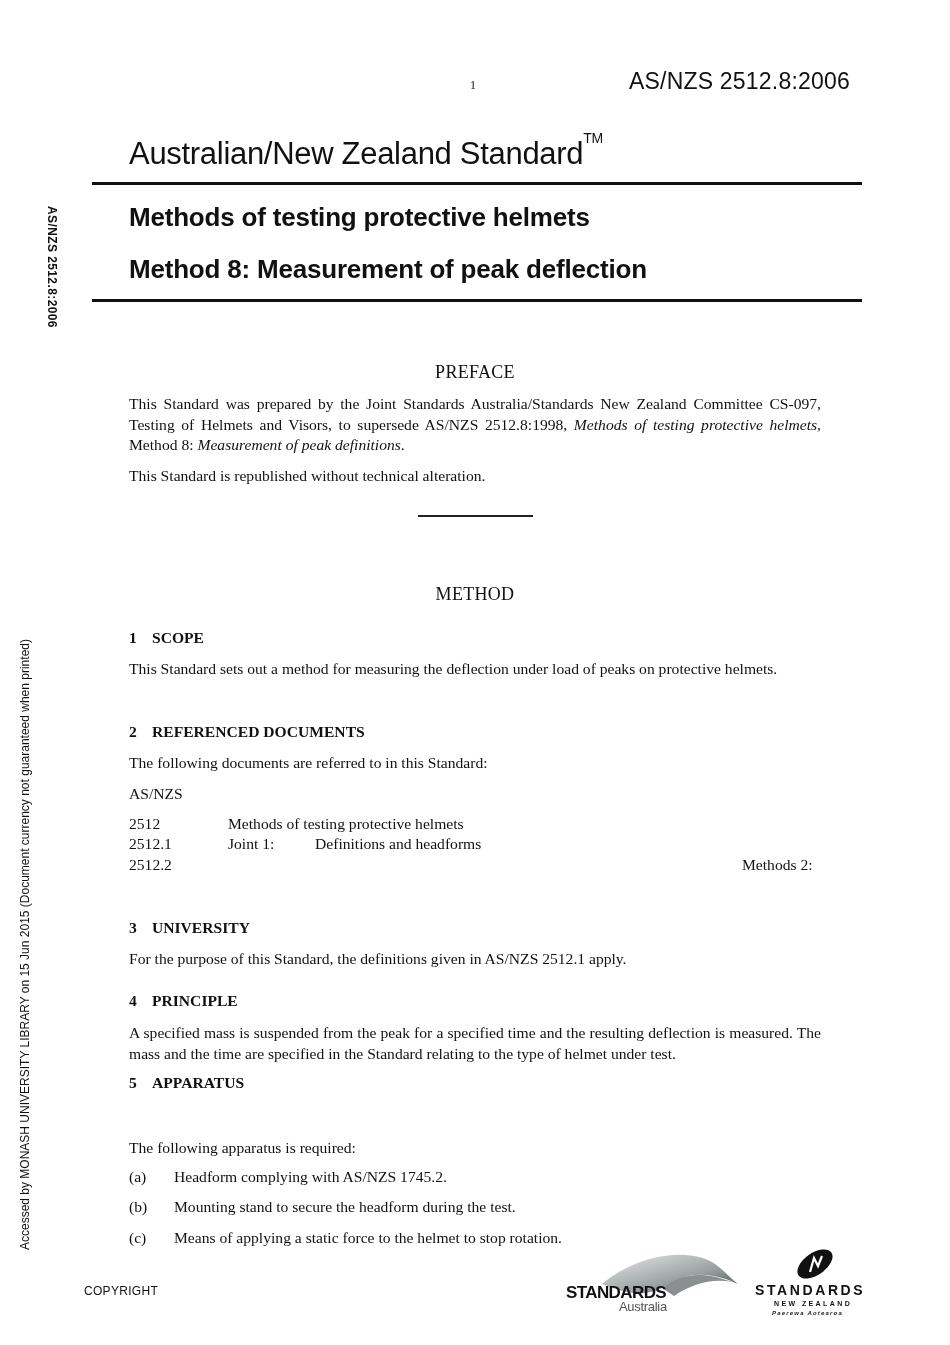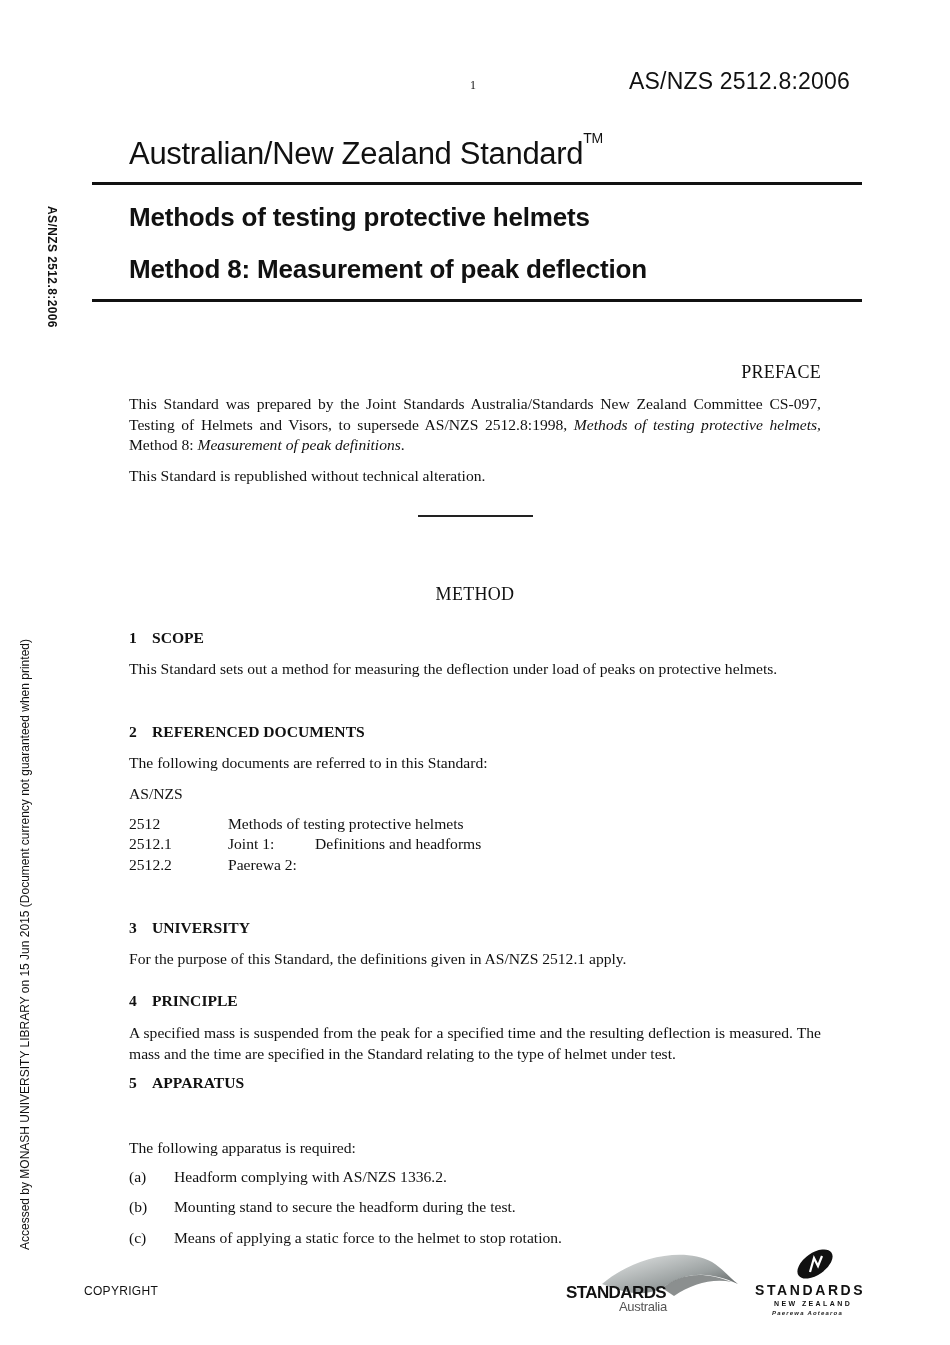--- a/index.html
+++ b/index.html
@@ -52,21 +52,21 @@
 <div class="abs sans std-title"><span>Australian/New Zealand Standard</span><sup>TM</sup></div>
 
 <div class="abs rule" style="top:182px;"></div>
 <div class="abs sans main-title" style="top:202px;">Methods of testing protective helmets</div>
 <div class="abs sans main-title" style="top:254px;">Method 8:  Measurement of peak deflection</div>
 <div class="abs rule" style="top:299px;"></div>
 
 <div class="abs sans side-code">AS/NZS 2512.8:2006</div>
 <div class="abs sans side-access">Accessed by MONASH UNIVERSITY LIBRARY on 15 Jun 2015 (Document currency not guaranteed when printed)</div>
 
-<div class="abs serif center-head" style="top:362px;text-align:right;">PREFACE</div>
+<div class="abs serif center-head" style="top:362px;">PREFACE</div>
 <div class="abs serif body" style="top:394px;"><span>This Standard was prepared by the Joint Standards Australia/Standards New Zealand Committee CS-097, Testing of Helmets and Visors, to supersede AS/NZS 2512.8:1998, </span><i>Methods of testing protective helmets,</i><span> Method 8: </span><i>Measurement of peak definitions</i><span>.</span></div>
 <div class="abs serif body" style="top:466px;">This Standard is republished without technical alteration.</div>
 <div class="abs short-rule"></div>
 
 <div class="abs serif center-head" style="top:584px;">METHOD</div>
 
 <div class="abs serif sec-head" style="top:629px;"><span class="num">1</span><span>SCOPE</span></div>
 <div class="abs serif body" style="top:659px;">This Standard sets out a method for measuring the deflection under load of peaks on protective helmets.</div>
 
 <div class="abs serif sec-head" style="top:723px;"><span class="num">2</span><span>REFERENCED DOCUMENTS</span></div>
@@ -74,36 +74,36 @@
 <div class="abs serif body" style="top:784px;">AS/NZS</div>
 <div class="abs serif ref-row" style="top:814px;">
   <span class="code">2512</span>
   <span class="desc">Methods of testing protective helmets</span>
 </div>
 <div class="abs serif ref-row" style="top:834px;">
   <span class="code">2512.1</span>
   <span class="m">Joint 1:</span>
   <span class="desc">Definitions and headforms</span>
 </div>
-<div class="abs serif ref-row" style="top:855px;">
+<div class="abs serif ref-row" style="top:855px;justify-content:space-between;">
   <span class="code">2512.2</span>
-  <span class="m">Paerewa 2:</span>
+  <span class="m">Methods 2:</span>
 </div>
 
 <div class="abs serif sec-head" style="top:919px;"><span class="num">3</span><span>UNIVERSITY</span></div>
 <div class="abs serif body" style="top:949px;">For the purpose of this Standard, the definitions given in AS/NZS 2512.1 apply.</div>
 
 <div class="abs serif sec-head" style="top:992px;"><span class="num">4</span><span>PRINCIPLE</span></div>
 <div class="abs serif body" style="top:1023px;">A specified mass is suspended from the peak for a specified time and the resulting deflection is measured. The mass and the time are specified in the Standard relating to the type of helmet under test.</div>
 
 <div class="abs serif sec-head" style="top:1074px;"><span class="num">5</span><span>APPARATUS</span></div>
 <div class="abs serif body" style="top:1138px;">The following apparatus is required:</div>
 <div class="abs serif item" style="top:1168px;">
   <span class="lbl">(a)</span>
-  <span>Headform complying with AS/NZS 1336.2.</span>
+  <span>Headform complying with AS/NZS 1745.2.</span>
 </div>
 <div class="abs serif item" style="top:1198px;">
   <span class="lbl">(b)</span>
   <span>Mounting stand to secure the headform during the test.</span>
 </div>
 <div class="abs serif item" style="top:1229px;">
   <span class="lbl">(c)</span>
   <span>Means of applying a static force to the helmet to stop rotation.</span>
 </div>
 

